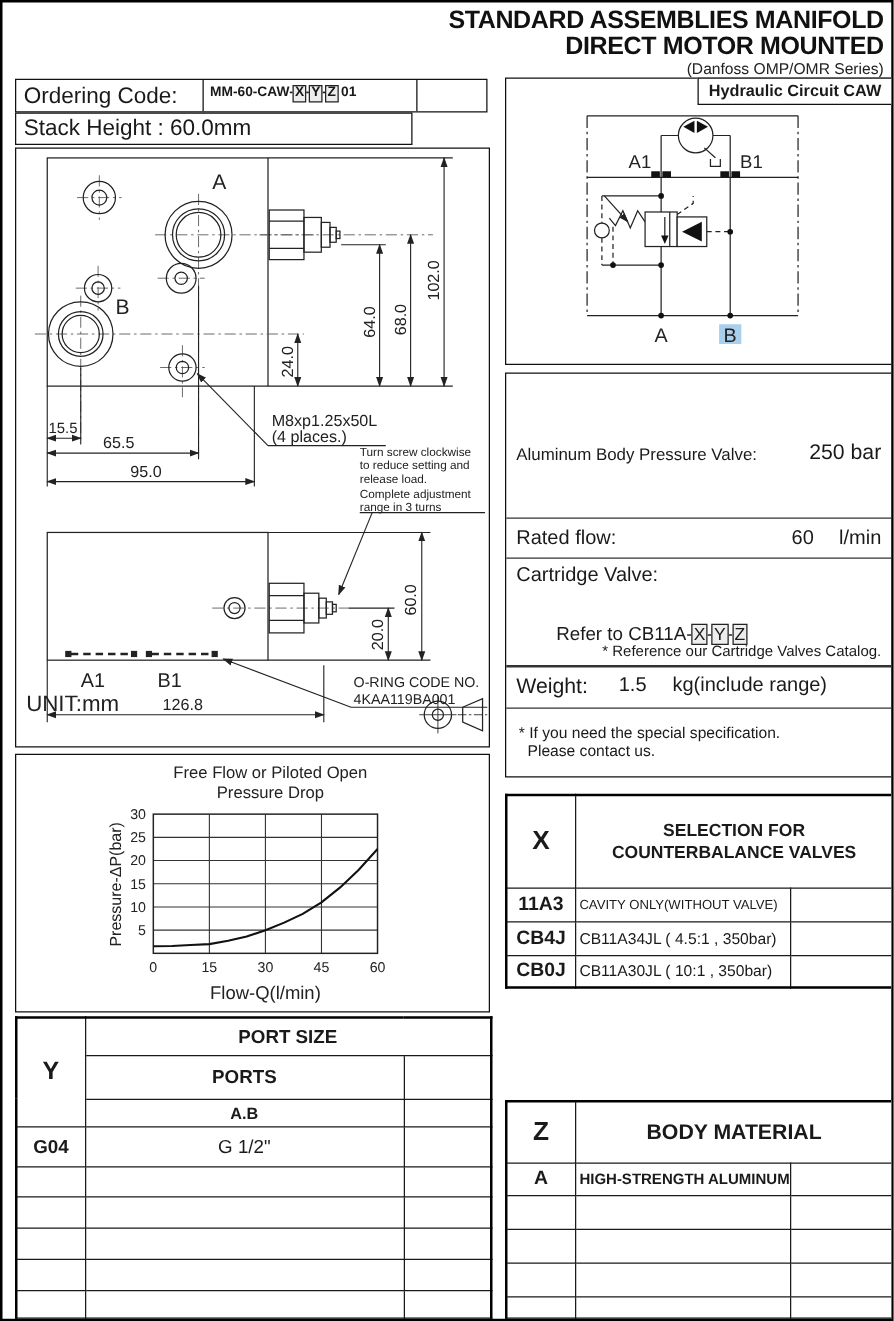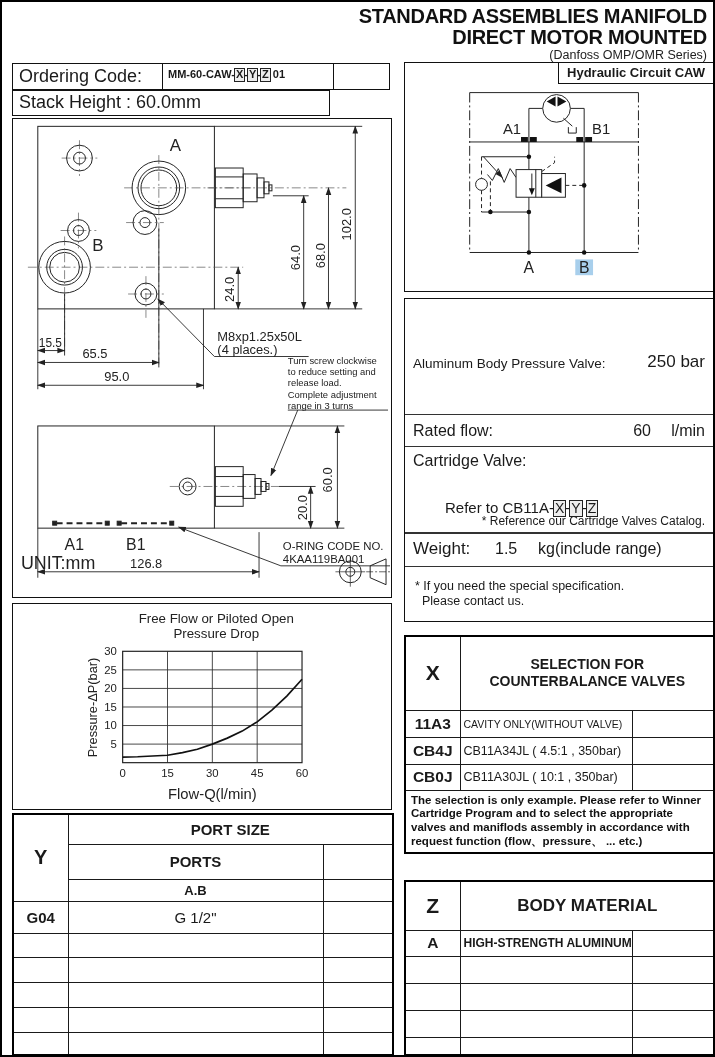--- a/index.html
+++ b/index.html
@@ -460,23 +460,20 @@
     <tr style="height:27px">
       <td class="xt-code">CB4J</td>
       <td class="xt-desc">CB11A34JL ( 4.5:1 , 350bar)</td>
       <td></td>
     </tr>
     <tr style="height:26px">
       <td class="xt-code">CB0J</td>
       <td class="xt-desc">CB11A30JL ( 10:1 , 350bar)</td>
       <td></td>
     </tr>
-    <tr style="height:57px">
-      <td colspan="3" class="note-cell" style="white-space:normal;">The selection is only example. Please refer to Winner Cartridge Program and to select the appropriate valves and maniflods assembly in accordance with request function (flow、pressure、 ... etc.)</td>
-    </tr>
   </tbody>
     </table>
 
   <table class="z-table">
     <colgroup>
         <col style="width:55px">
         <col style="width:172px">
         <col style="width:83px">
       </colgroup>
     <tbody>

